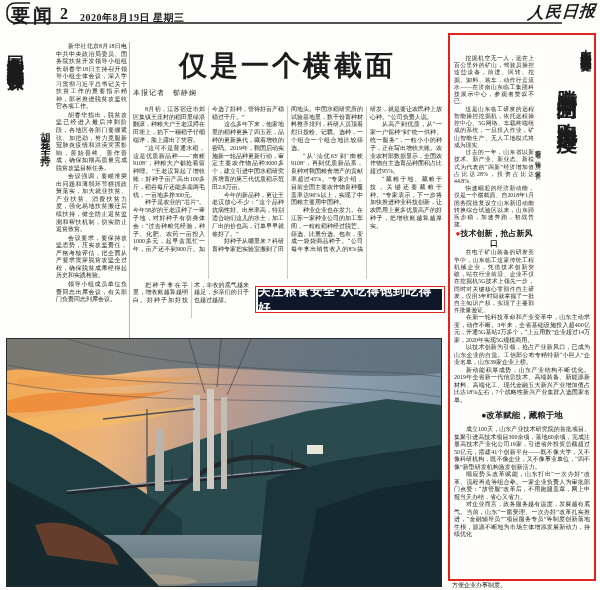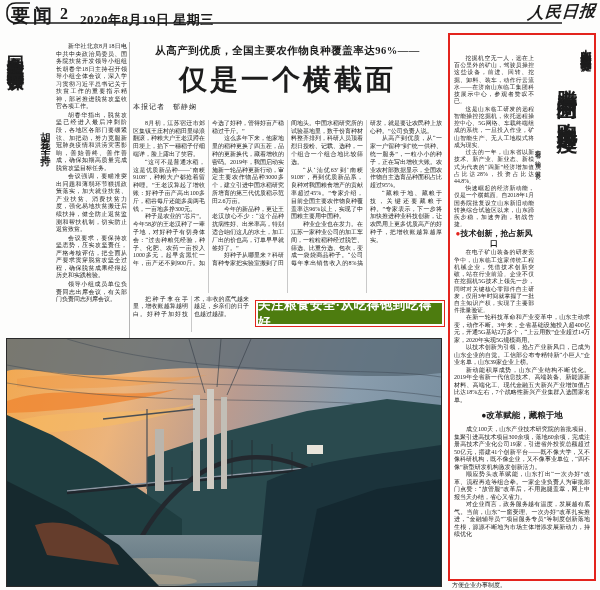--- a/index.html
+++ b/index.html
@@ -2,21 +2,21 @@
 <html><head>
 <meta charset="utf-8">
 <style>
   html,body{margin:0;padding:0;background:#e9e9e9;}
   .page{position:relative;width:600px;height:590px;background:#fdfdfc;overflow:hidden;
         font-family:"Liberation Serif",serif;color:#1c1c1c;margin:0 auto;}
   
   .hdr-rule{position:absolute;left:0;top:0;width:600px;height:28px;}
   .section-label{position:absolute;left:11px;top:3px;font-size:19px;font-weight:600;letter-spacing:3px;}
   .page-num{position:absolute;left:60px;top:5px;font-size:16px;font-weight:600;}
-  .pub-date{position:absolute;left:80px;top:11px;font-size:13px;font-weight:700;letter-spacing:.5px;}
+  .pub-date{position:absolute;left:80px;top:11px;font-size:10px;font-weight:700;letter-spacing:.5px;}
   .masthead{position:absolute;right:4px;top:2px;font-size:16px;font-weight:900;
             font-style:italic;letter-spacing:1px;transform:skewX(-6deg) rotate(-2deg);}
   
   .la{position:absolute;left:7px;top:42px;width:120px;height:296px;}
   .la-title{position:absolute;left:0;top:0;height:296px;writing-mode:vertical-rl;
             font-size:17px;font-weight:700;letter-spacing:1.2px;line-height:1;}
   .la-sub{position:absolute;left:31px;top:82px;height:110px;writing-mode:vertical-rl;
           font-size:10px;font-weight:700;letter-spacing:6px;}
   .la-body{position:absolute;left:49px;top:1px;width:71px;height:294px;overflow:hidden;
            font-size:6px;line-height:1.26;text-align:justify;}
@@ -27,21 +27,21 @@
   .ma-overline{text-align:center;font-size:10.5px;font-weight:600;letter-spacing:.5px;margin:0;}
   .ma-headline{text-align:center;font-size:28px;font-weight:900;letter-spacing:3px;margin:7px 0 6px 0;line-height:1.1;}
   .ma-byline{text-align:left;font-size:7px;margin:0 0 8px 0;letter-spacing:1px;}
   .ma-cols{height:173px;overflow:hidden;column-count:4;column-gap:7px;
            column-rule:0.5px solid #c9c9c9;font-size:6px;line-height:1.3;text-align:justify;}
   .ma-cols p{margin:0;text-indent:2em;}
   .ma-bottom{display:flex;margin-top:3px;height:36px;}
   .ma-tail{width:116px;height:36px;overflow:hidden;column-count:2;column-gap:6px;
            column-rule:0.5px solid #c9c9c9;font-size:6px;line-height:1.28;text-align:justify;}
   .ma-tail p{margin:0;text-indent:2em;}
-  .banner{margin-left:auto;align-self:center;width:184px;height:21px;background:#4d7c0f;
+  .banner{margin-left:auto;align-self:center;width:184px;height:21px;background:#0f172a;
           color:#fff;display:flex;align-items:center;justify-content:center;
           font-family:"Liberation Sans",sans-serif;font-weight:900;font-size:12.5px;letter-spacing:.5px;
           outline:1px solid #e3241d;outline-offset:2px;}
   
   .photo{position:absolute;left:6px;top:338px;width:434px;height:247px;border:1px solid #2a2a2a;overflow:hidden;}
   
   .rb{position:absolute;left:448px;top:33px;width:144px;height:544px;border:2.5px solid #e3241d;
       background:#fffefd;overflow:hidden;}
   .rb-top{position:relative;height:276px;}
   .rb-kicker{position:absolute;right:1px;top:5px;height:150px;writing-mode:vertical-rl;
@@ -84,21 +84,20 @@
       <p>新华社北京8月18日电　中共中央政治局委员、国务院扶贫开发领导小组组长胡春华18日主持召开领导小组全体会议，深入学习贯彻习近平总书记关于扶贫工作的重要指示精神，部署推进脱贫攻坚收官各项工作。</p>
       <p>胡春华指出，脱贫攻坚已经进入最后冲刺阶段，各地区各部门要绷紧弦、加把劲，努力克服新冠肺炎疫情和洪涝灾害影响，善始善终、善作善成，确保如期高质量完成脱贫攻坚目标任务。</p>
       <p>会议强调，要瞄准突出问题和薄弱环节狠抓政策落实，加大就业扶贫、产业扶贫、消费扶贫力度，强化易地扶贫搬迁后续扶持，健全防止返贫监测和帮扶机制，切实防止返贫致贫。</p>
       <p>会议要求，要保持攻坚态势，压实攻坚责任，严格考核评估，把全面从严要求贯穿脱贫攻坚全过程，确保脱贫成果经得起历史和实践检验。</p>
       <p>领导小组成员单位负责同志出席会议，有关部门负责同志列席会议。</p>
     </div>
   </div>
   <div class="vdivider"></div>
 
   <div class="ma">
-    <p class="ma-overline">从高产到优质，全国主要农作物良种覆盖率达96%——</p>
     <h1 class="ma-headline">仅是一个横截面</h1>
     <p class="ma-byline">本报记者　郁静娴</p>
     <div class="ma-cols">
       <p>8月初，江苏宿迁市郊区集镇王庄村的稻田里绿浪翻滚，种粮大户王老汉蹲在田埂上，掐下一穗稻子仔细端详，脸上露出了笑容。</p>
       <p>“这可不是普通水稻，这是优质新品种——‘南粳9108’，种粮大户都抢着留种哩。”王老汉算起了增收账：好种子亩产高出100多斤，稻谷每斤还能多卖两毛钱，一亩地多挣300元。</p>
       <p>种子是农业的“芯片”。今年58岁的王老汉种了一辈子地，对好种子有切身体会：“过去种粮凭经验，种子、化肥、农药一亩投入1000多元，起早贪黑忙一年，亩产还不到900斤。如今选了好种，管得好亩产稳稳过千斤。”</p>
       <p>这么多年下来，他家地里的稻种更换了四五茬，品种的更新换代，藏着增收的密码。2019年，我国启动实施新一轮品种更新行动，审定主要农作物品种3000多个，建立引进中国水稻研究所培育的第三代优质稻示范田2.6万亩。</p>
       <p>今年的新品种，更让王老汉放心不少：“这个品种抗病性好、出米率高，特别适合咱们这儿的水土，加工厂出的价也高，订单早早就签好了。”</p>
       <p>好种子从哪里来？科研育种专家把实验室搬到了田间地头。中国水稻研究所的试验基地里，数千份育种材料整齐排列，科研人员顶着烈日授粉、记载、选种，一个组合一个组合地比较筛选。</p>
       <p>“从‘汕优63’到‘南粳9108’，再到优质新品系，良种对我国粮食增产的贡献率超过45%。”专家介绍，目前全国主要农作物良种覆盖率达96%以上，实现了中国粮主要用中国种。</p>

